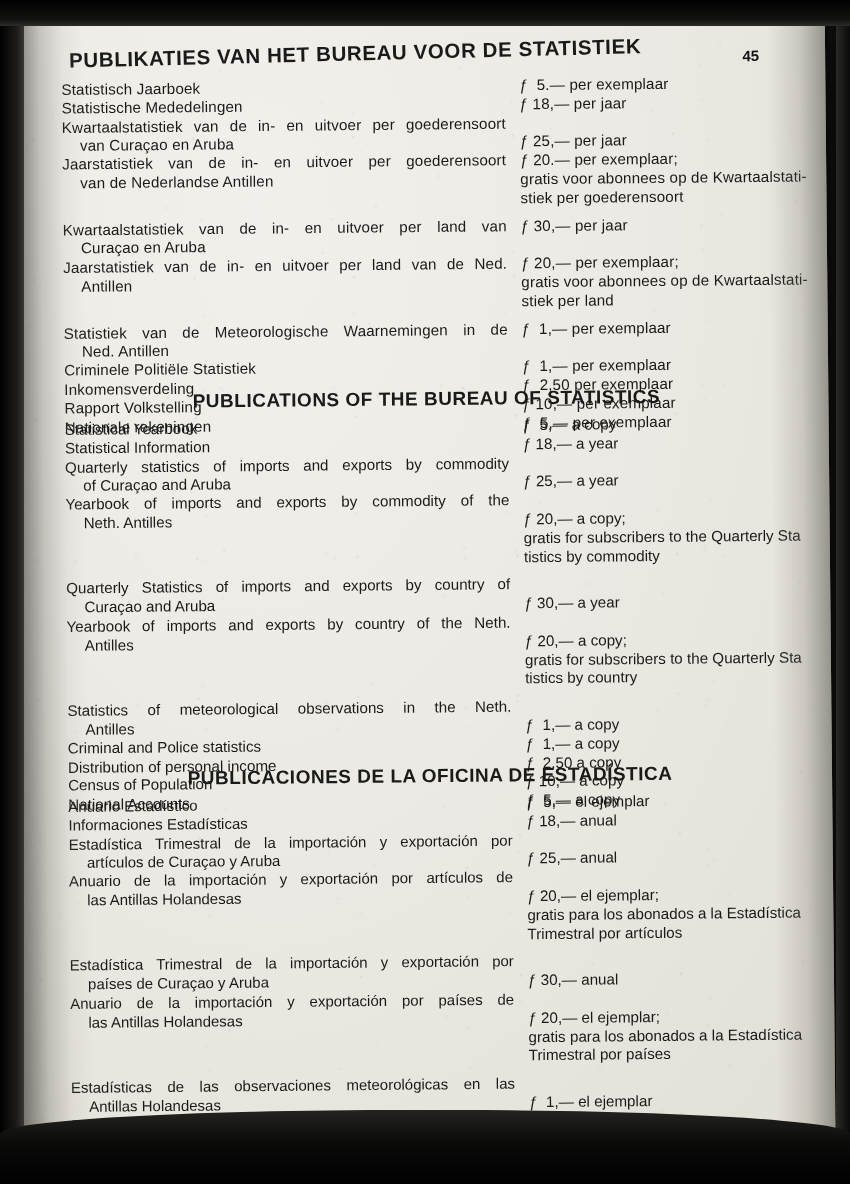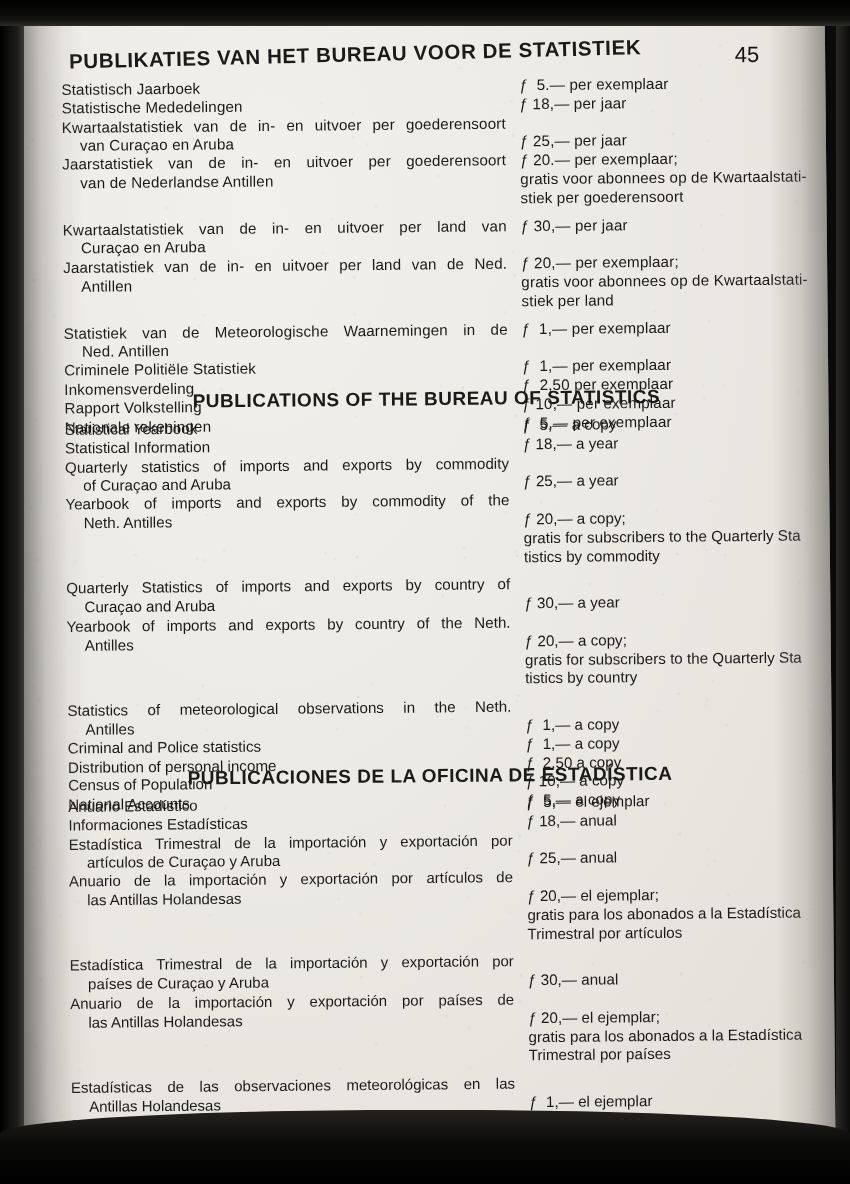--- a/index.html
+++ b/index.html
@@ -94,22 +94,22 @@
   }
   .head-title {
     font-size: 20.5px;
     font-weight: bold;
     letter-spacing: .6px;
     white-space: nowrap;
     transform: rotate(-0.9deg);
     transform-origin: left center;
   }
   .folio {
-    font-size: 22px;
-    font-weight: normal;
+    font-size: 15px;
+    font-weight: bold;
     color: #141413;
   }
 
   .section-head {
     text-align: center;
     font-size: 19px;
     font-weight: bold;
     letter-spacing: .5px;
     margin: 0 0 7px 0;
   }

